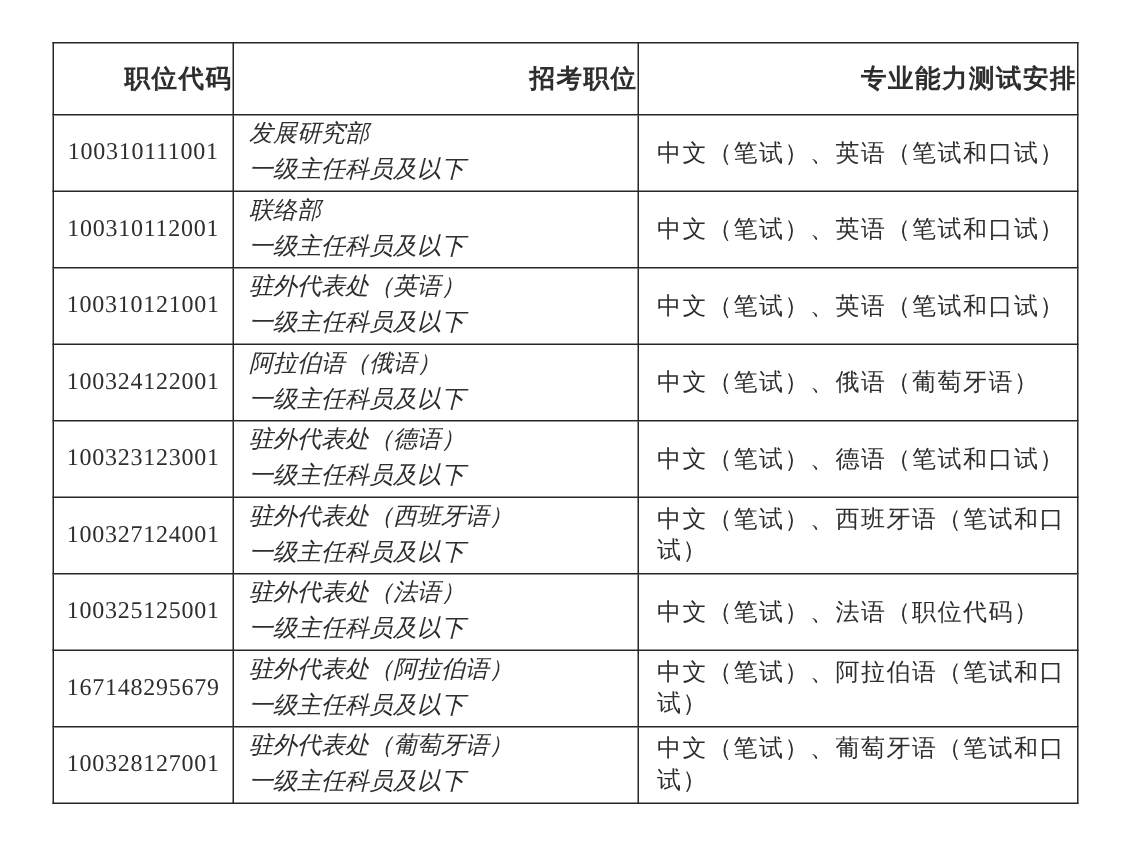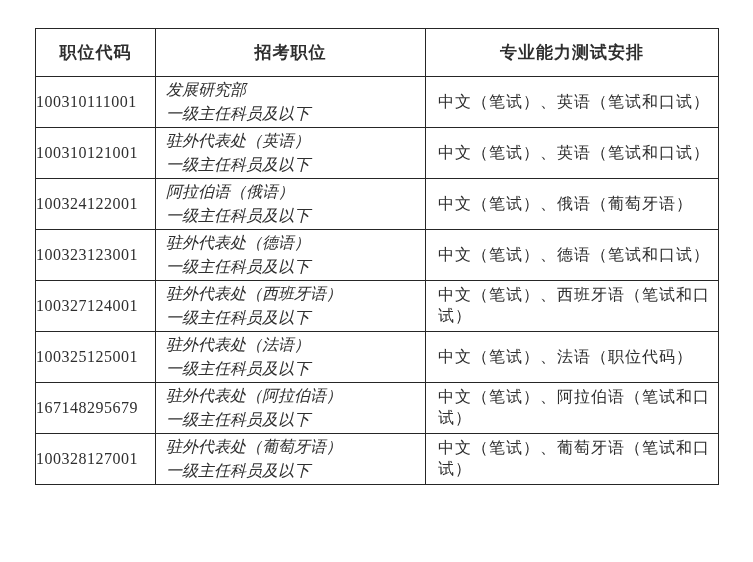--- a/index.html
+++ b/index.html
@@ -29,24 +29,25 @@
   .recruit-table th, .recruit-table td {
     border: 1.5px solid #262626;
     vertical-align: middle;
     overflow: hidden;
   }
   .recruit-table thead tr { height: 48px; }
   .recruit-table tbody tr { height: 51px; }
   .recruit-table th {
     font-weight: bold;
     font-size: 17px;
-    text-align: center;
+    text-align: right;
     letter-spacing: 1px;
   }
   td.code-cell {
+    text-align: center;
     font-size: 16px;
     letter-spacing: 0.5px;
   }
   td.post-cell {
     padding-left: 10px;
     padding-right: 4px;
     font-size: 16px;
   }
   td.post-cell .line { line-height: 24px; font-style: italic; }
   td.test-cell {
@@ -76,20 +77,28 @@
     <tbody>
   <tr>
     <td class="code-cell">100310111001</td>
     <td class="post-cell">
       <div class="line">发展研究部</div>
       <div class="line">一级主任科员及以下</div>
     </td>
     <td class="test-cell">中文（笔试）、英语（笔试和口试）</td>
   </tr>
 
+  <tr>
+    <td class="code-cell">100310112001</td>
+    <td class="post-cell">
+      <div class="line">联络部</div>
+      <div class="line">一级主任科员及以下</div>
+    </td>
+    <td class="test-cell">中文（笔试）、英语（笔试和口试）</td>
+  </tr>
 
   <tr>
     <td class="code-cell">100310121001</td>
     <td class="post-cell">
       <div class="line">驻外代表处（英语）</div>
       <div class="line">一级主任科员及以下</div>
     </td>
     <td class="test-cell">中文（笔试）、英语（笔试和口试）</td>
   </tr>
 

